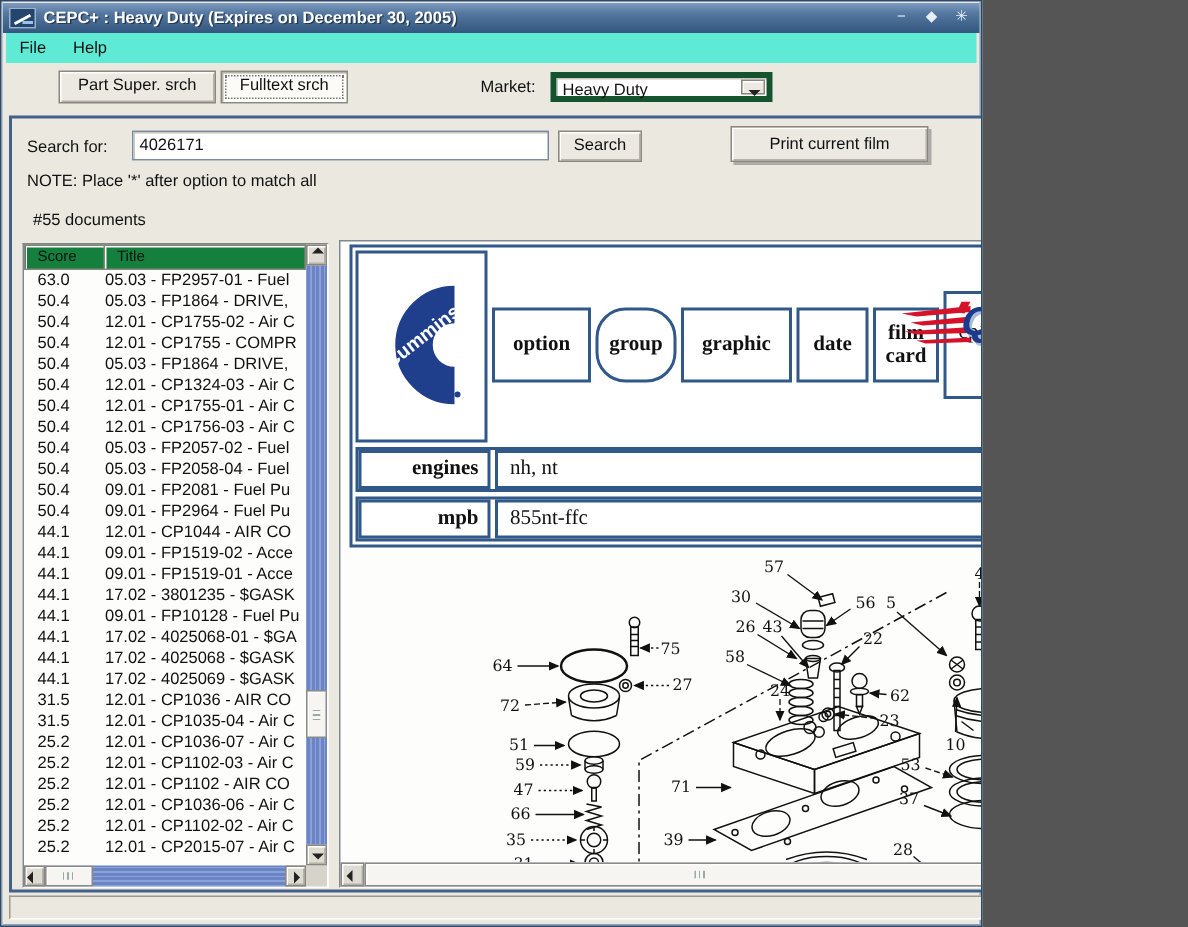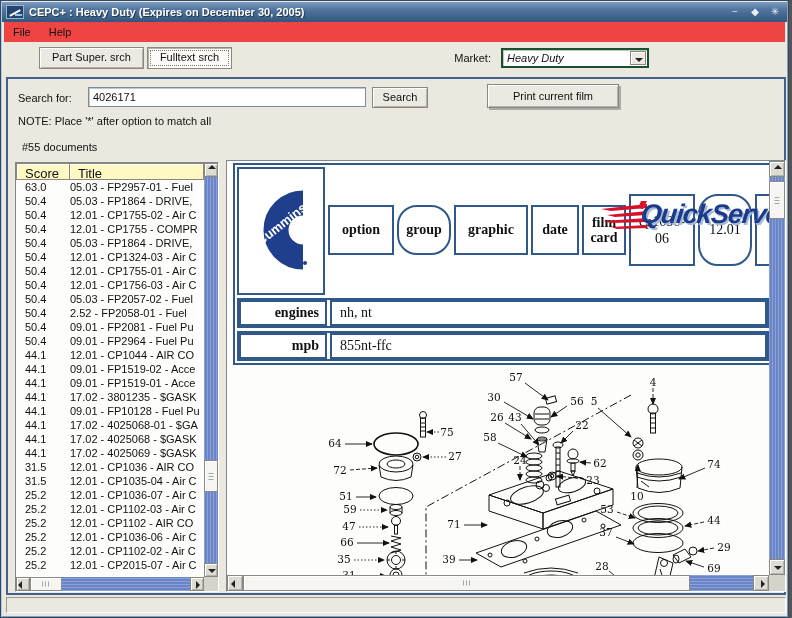--- a/index.html
+++ b/index.html
@@ -1,47 +1,47 @@
 <!DOCTYPE html>
 <html><head>
 <meta charset="utf-8">
 <style>
   html,body{margin:0;padding:0;background:#555;}
   *{box-sizing:border-box;}
   #win{
-    position:relative;width:789px;height:618px;
+    position:relative;width:655px;height:618px;
     background:#ebe8e0;border:1px solid #2e4a68;
     box-shadow:inset 1px 0 0 #b9c8da, inset -1px 0 0 #8aa0b8, inset 0 -1px 0 #8aa0b8;
     font-family:"Liberation Sans","DejaVu Sans",sans-serif;font-size:11px;color:#111;
     overflow:hidden;
   }
   
   #titlebar{position:absolute;left:1px;top:1px;right:1px;height:20px;
     background:linear-gradient(180deg,#7d9cc0 0%,#54779f 35%,#33567e 100%);
     display:flex;align-items:center;padding:0 4px;color:#fff;}
   #titleicon{width:18px;height:14px;background:#24466e;border:1px solid #9ab2cc;position:relative;margin-right:5px;flex:0 0 auto;}
   #titleicon:before{content:"";position:absolute;left:2px;top:6px;width:12px;height:2px;background:#fff;transform:rotate(-28deg);}
   #titleicon:after{content:"";position:absolute;left:8px;top:8px;width:7px;height:2px;background:#9cc2ea;}
   #titletext{font-weight:bold;font-size:11px;flex:1 1 auto;white-space:nowrap;overflow:hidden;
     text-shadow:1px 1px 0 rgba(0,0,0,.45);}
   .winctl{width:16px;height:14px;margin-left:4px;color:#e8eef6;font-size:10px;line-height:13px;text-align:center;flex:0 0 auto;cursor:default;}
   
-  #menubar{position:absolute;left:3px;top:21px;right:3px;height:20px;display:flex;align-items:center;background:#ef4444;}
+  #menubar{position:absolute;left:3px;top:21px;right:3px;height:20px;display:flex;align-items:center;background:#5eead4;}
   .menu-item{padding:2px 9px 3px 9px;}
   
   #toolbar{position:absolute;left:3px;top:41px;right:3px;height:34px;background:#ebe8e0;}
   #tabs{position:absolute;left:35px;top:5px;display:flex;}
   .tab{height:22px;padding:3px 12px 0 12px;margin-right:3px;background:#ece9e2;
     border:1px solid #8a887e;box-shadow:inset 1px 1px 0 #fff, inset -1px -1px 0 #b6b2a8;}
   .tab.active{background:#fcfbf8;box-shadow:inset 1px 1px 0 #b6b2a8, inset -1px -1px 0 #fff;
     outline:1px dotted #777;outline-offset:-4px;}
   #market-wrap{position:absolute;right:136px;top:6px;display:flex;align-items:center;}
   #market-label{margin-right:10px;}
-  #market-select{width:148px;height:20px;background:#fff;border:2px solid #14532d;
-    box-shadow:inset 1px 1px 0 #c9c6be;position:relative;padding:2px 20px 0 4px;font-style:italic;}
+  #market-select{width:148px;height:20px;background:#fff;border:4px solid #14532d;
+    box-shadow:inset 1px 1px 0 #c9c6be;position:relative;padding:2px 20px 0 4px;}
   #market-arrow{position:absolute;right:1px;top:1px;bottom:1px;width:16px;background:#ece9e2;
     border:1px solid #8a887e;box-shadow:inset 1px 1px 0 #fff;}
   #market-arrow:before{content:"";position:absolute;left:4px;top:6px;
     border:4px solid transparent;border-top-color:#222;}
   
   #content{position:absolute;left:5px;top:76px;width:780px;height:518px;
     border:2px solid #41608a;background:#ebe8e0;}
   #search-label{position:absolute;left:10px;top:13px;}
   #search-input{position:absolute;left:80px;top:8px;width:278px;height:20px;background:#fff;
     border:1px solid #7a8aa0;box-shadow:inset 1px 1px 0 #c9c6be;padding:3px 4px 0 4px;}
@@ -49,22 +49,22 @@
     box-shadow:inset 1px 1px 0 #fff, inset -1px -1px 0 #b6b2a8;text-align:center;}
   #search-btn{position:absolute;left:364px;top:8px;width:56px;height:21px;padding-top:3px;}
   #print-btn{position:absolute;left:479px;top:5px;width:132px;height:24px;padding-top:5px;
     box-shadow:inset 1px 1px 0 #fff, inset -1px -1px 0 #b6b2a8, 2px 2px 0 rgba(110,110,110,.5);}
   #note-text{position:absolute;left:10px;top:36px;}
   #doc-count{position:absolute;left:14px;top:62px;}
   
   #results{position:absolute;left:7px;top:83px;width:204px;height:430px;background:#fdfdfb;
     border:1px solid;border-color:#82878f #fff #fff #82878f;}
   #res-header{position:absolute;left:0;top:0;right:14px;height:17px;display:flex;}
-  .hcell{background:#fef9c3;border:1px solid #8a887e;border-left:none;
-    box-shadow:inset 1px 1px 0 #fff;padding:2px 0 0 8px;font-size:13px;}
+  .hcell{background:#15803d;border:1px solid #8a887e;border-left:none;
+    box-shadow:inset 1px 1px 0 #fff;padding:2px 0 0 8px;font-size:10px;}
   .hcell:first-child{border-left:1px solid #8a887e;}
   #hcell-score{width:54px;}
   #hcell-title{flex:1;}
   #res-rows{position:absolute;left:0;top:17px;right:14px;bottom:14px;overflow:hidden;}
   .trow{height:14px;line-height:14px;white-space:nowrap;display:flex;}
   .c-score{width:54px;padding-left:9px;flex:0 0 auto;}
   .c-title{flex:1;overflow:hidden;}
   
   .vtrack{background:repeating-linear-gradient(90deg,#8ba2d8 0 1px,#6b84c6 1px 3px);}
   .htrack{background:repeating-linear-gradient(0deg,#8ba2d8 0 1px,#6b84c6 1px 3px);}
@@ -197,21 +197,21 @@
           <div class="trow">
             <span class="c-score">50.4</span>
             <span class="c-title">12.01 - CP1756-03 - Air C</span>
           </div>
           <div class="trow">
             <span class="c-score">50.4</span>
             <span class="c-title">05.03 - FP2057-02 - Fuel</span>
           </div>
           <div class="trow">
             <span class="c-score">50.4</span>
-            <span class="c-title">2.52 - FP2058-01 - Fuel</span>
+            <span class="c-title">05.03 - FP2058-04 - Fuel</span>
           </div>
           <div class="trow">
             <span class="c-score">50.4</span>
             <span class="c-title">09.01 - FP2081 - Fuel Pu</span>
           </div>
           <div class="trow">
             <span class="c-score">50.4</span>
             <span class="c-title">09.01 - FP2964 - Fuel Pu</span>
           </div>
           <div class="trow">

